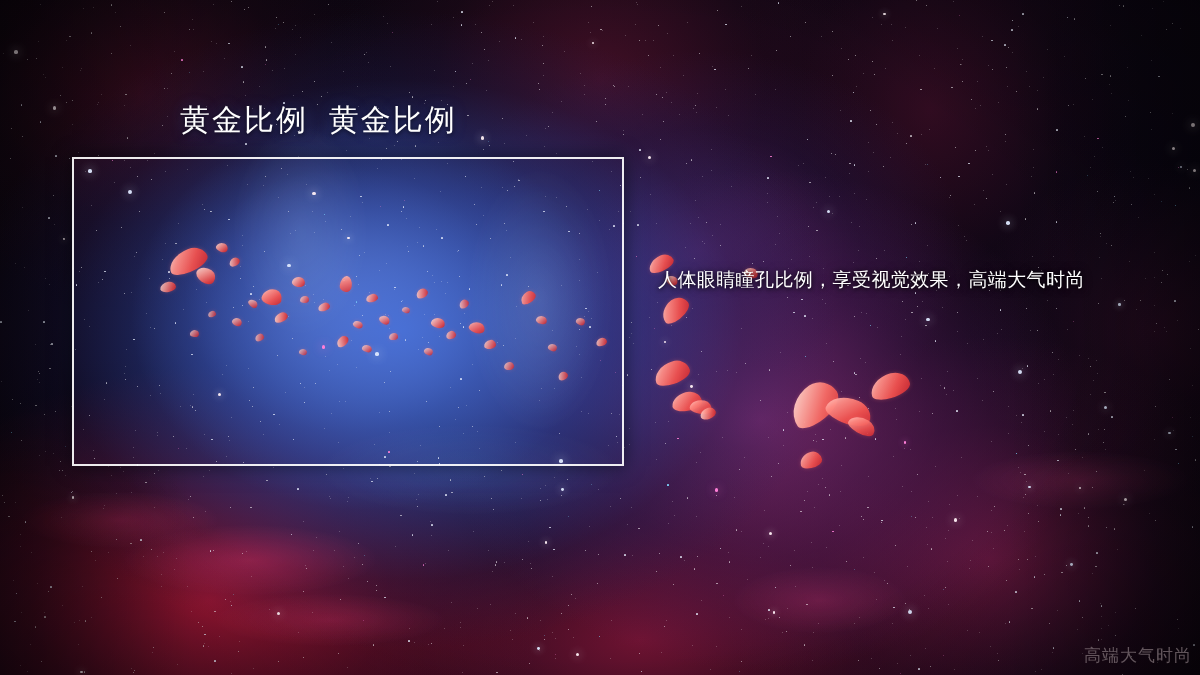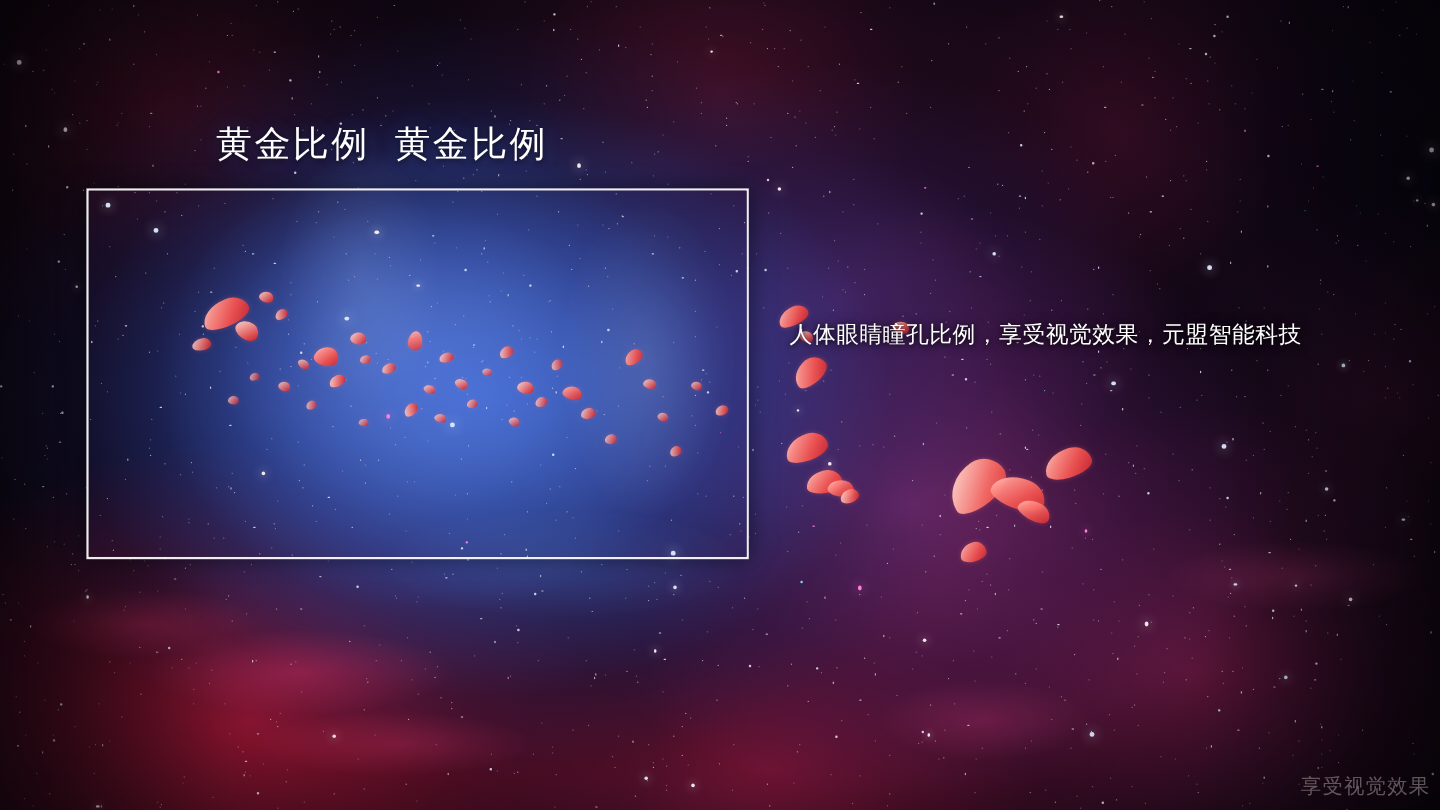--- a/index.html
+++ b/index.html
@@ -2049,18 +2049,18 @@
           <div class="petal" style="left:504px;top:362px;width:10px;height:8px;transform:rotate(-6deg);opacity:0.78;border-radius:58% 42% 50% 50% / 62% 58% 42% 38%;background:linear-gradient(120deg,#ffe4de 0%,#ff9f95 35%,#e8413f 78%,#b81e2a 100%)"></div>
           <div class="petal" style="left:548px;top:344px;width:9px;height:7px;transform:rotate(24deg);opacity:0.76;border-radius:58% 42% 50% 50% / 62% 58% 42% 38%;background:linear-gradient(120deg,#ffe4de 0%,#ff9f95 35%,#e8413f 78%,#b81e2a 100%)"></div>
           <div class="petal" style="left:596px;top:338px;width:11px;height:8px;transform:rotate(-18deg);opacity:0.84;border-radius:58% 42% 50% 50% / 62% 58% 42% 38%;background:linear-gradient(120deg,#ffe4de 0%,#ff9f95 35%,#e8413f 78%,#b81e2a 100%)"></div>
           <div class="petal" style="left:576px;top:318px;width:9px;height:7px;transform:rotate(22deg);opacity:0.78;border-radius:58% 42% 50% 50% / 62% 58% 42% 38%;background:linear-gradient(120deg,#ffe4de 0%,#ff9f95 35%,#e8413f 78%,#b81e2a 100%)"></div>
           <div class="petal" style="left:558px;top:372px;width:10px;height:8px;transform:rotate(-28deg);opacity:0.8;border-radius:58% 42% 50% 50% / 62% 58% 42% 38%;background:linear-gradient(120deg,#ffe4de 0%,#ff9f95 35%,#e8413f 78%,#b81e2a 100%)"></div>
         </div>
     </div>
   </div>
 
   <div id="body-copy">
-    <div class="line">人体眼睛瞳孔比例，享受视觉效果，元盟智能科技</div>
+    <div class="line">人体眼睛瞳孔比例，享受视觉效果，高端大气时尚</div>
   </div>
 
-  <div id="watermark">享受视觉效果</div>
+  <div id="watermark">高端大气时尚</div>
 
 </div>
 
 </body></html>

